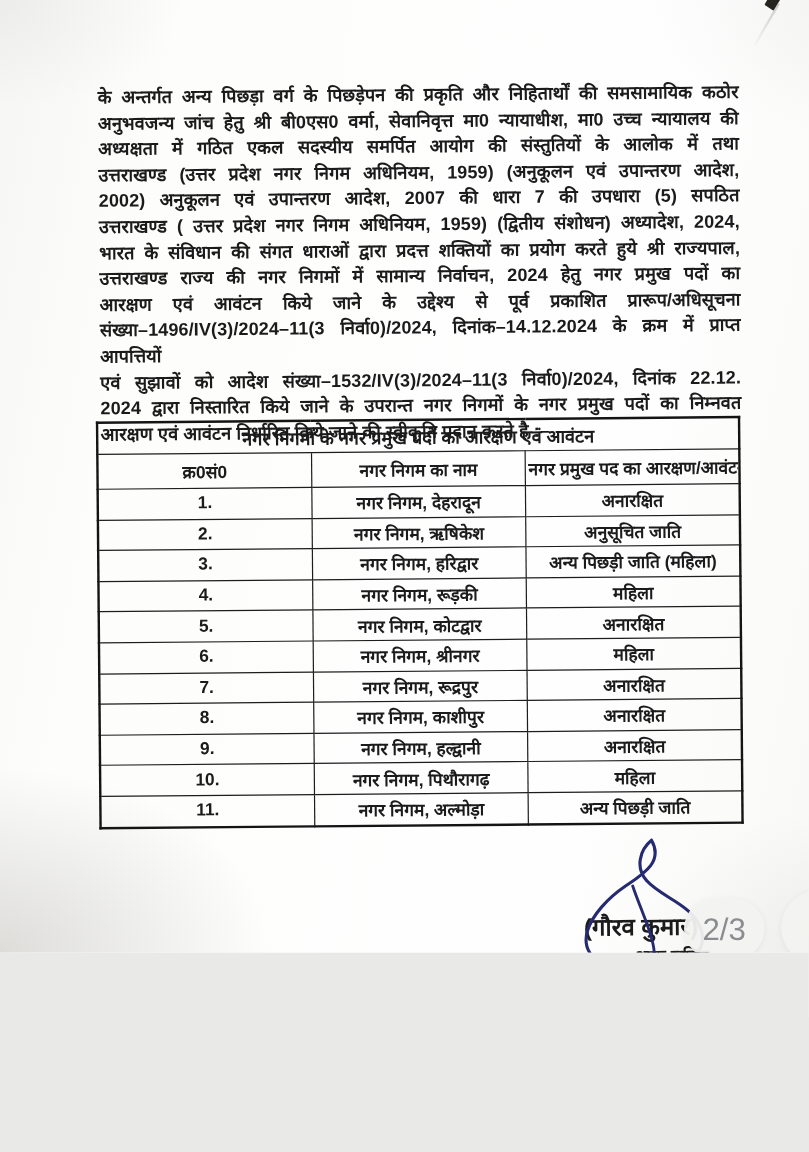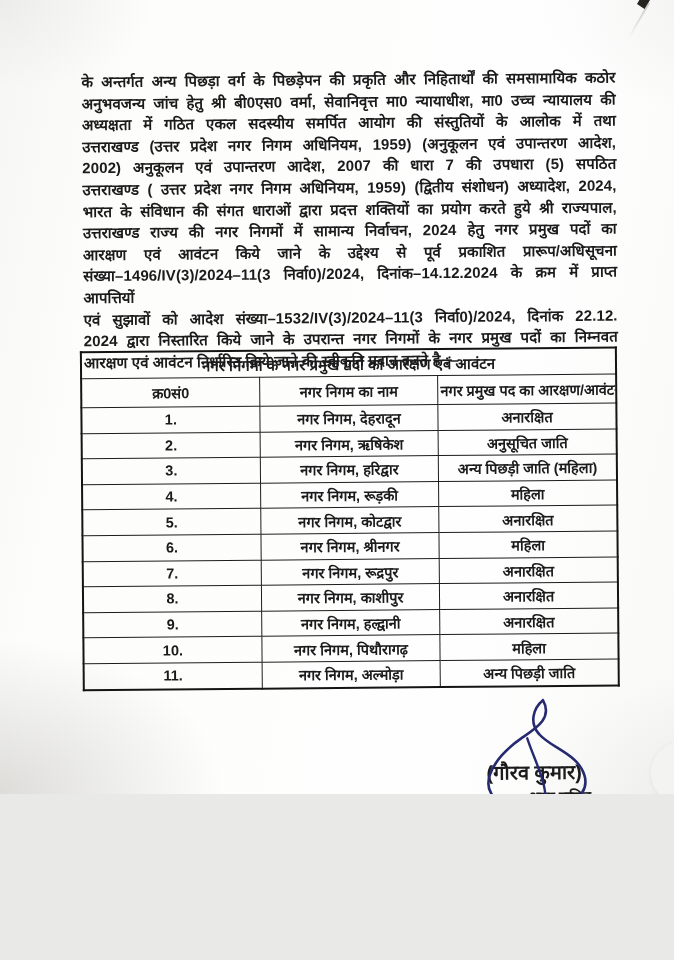--- a/index.html
+++ b/index.html
@@ -170,14 +170,17 @@
       <svg width="165" height="128" viewBox="0 0 165 128">
         <path d="M86,6 C96,24 79,34 64,44 C34,64 12,100 54,112
                  C94,123 134,108 127,82 C121,60 94,54 82,40 C72,29 76,14 86,6" fill="none" stroke="#262a70" stroke-width="2.6" stroke-linecap="round"></path>
         <path d="M70,44 C79,72 94,96 85,121" fill="none" stroke="#262a70" stroke-width="2.4" stroke-linecap="round"></path>
       </svg>
     </div>
 
     <div class="footer-note">Nagar nikay 2019</div>
   </div>
 
+  <div class="pill page-pill">
+    <span>2/3</span>
+  </div>
   <div class="pill side-fab"></div>
 </div>
 
 </body></html>

